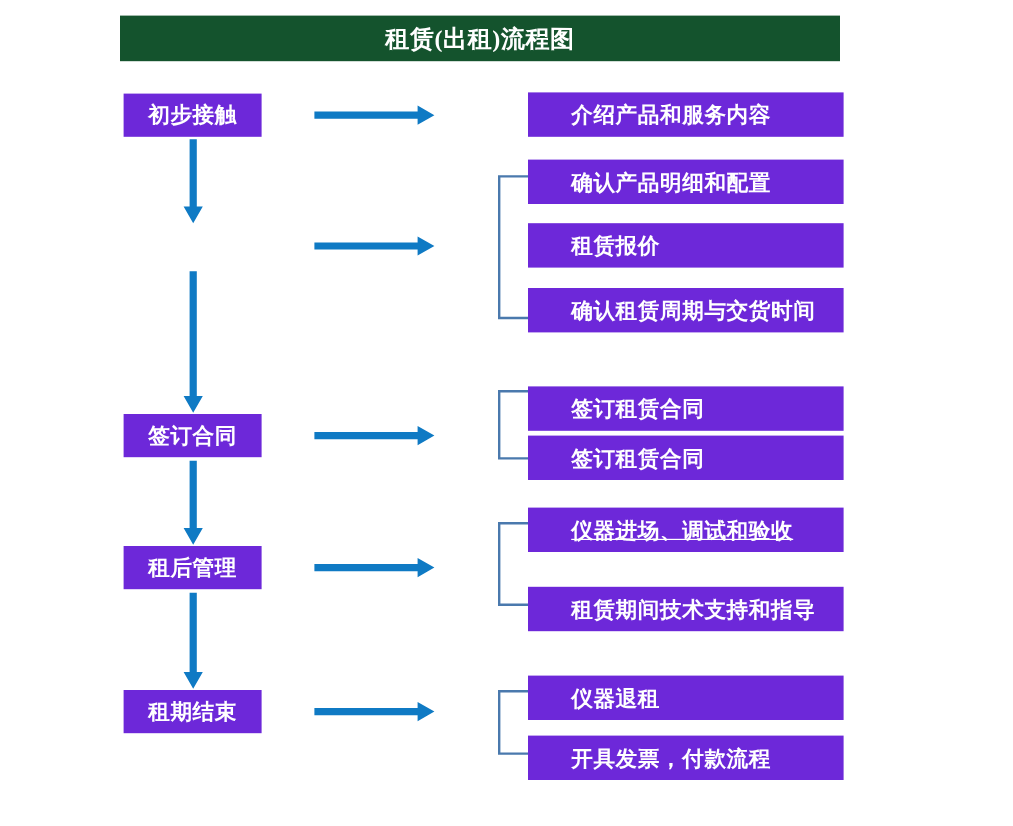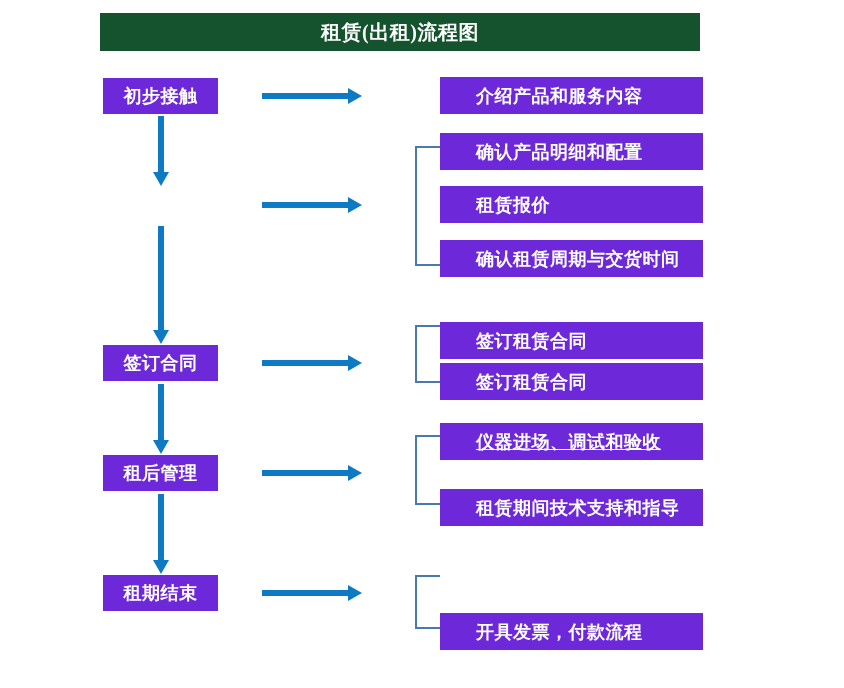--- a/index.html
+++ b/index.html
@@ -86,20 +86,21 @@
   <div class="box stage-box" style="top:575px;">租期结束</div>
 
   <div class="box detail-box" style="top:77px;">介绍产品和服务内容</div>
   <div class="box detail-box" style="top:133px;">确认产品明细和配置</div>
   <div class="box detail-box" style="top:186px;">租赁报价</div>
   <div class="box detail-box" style="top:240px;">确认租赁周期与交货时间</div>
   <div class="box detail-box" style="top:322px;">签订租赁合同</div>
   <div class="box detail-box" style="top:363px;">签订租赁合同</div>
   <div class="box detail-box" style="top:423px;text-decoration:underline;">仪器进场、调试和验收</div>
   <div class="box detail-box" style="top:489px;">租赁期间技术支持和指导</div>
+  <div class="box detail-box" style="top:563px;">仪器退租</div>
   <div class="box detail-box" style="top:613px;text-align:right;">开具发票，付款流程</div>
 
   <div class="arrow-h" style="top:88px;">
     <svg width="100" height="16" viewBox="0 0 100 16">
       <path d="M0 5 L86 5 L86 0 L100 8 L86 16 L86 11 L0 11 Z" fill="#0f7ac4"></path>
     </svg>
   </div>
   <div class="arrow-h" style="top:197px;">
     <svg width="100" height="16" viewBox="0 0 100 16">
       <path d="M0 5 L86 5 L86 0 L100 8 L86 16 L86 11 L0 11 Z" fill="#0f7ac4"></path>

